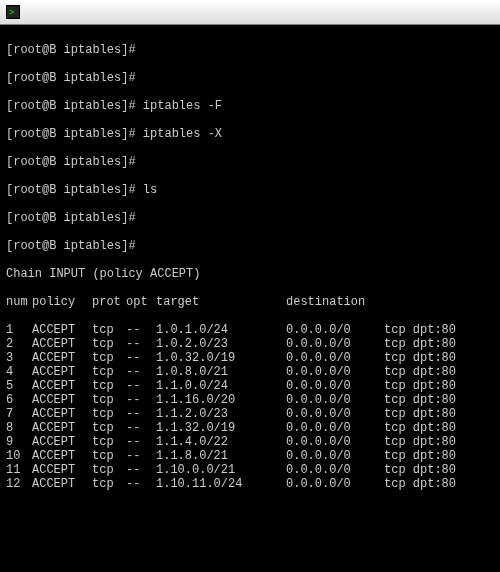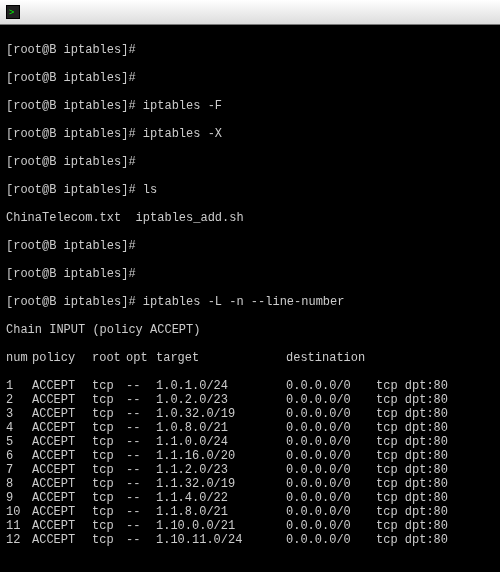--- a/index.html
+++ b/index.html
@@ -5,21 +5,21 @@
   html,body{margin:0;padding:0;background:#000;color:#ccc;font-family:Consolas,"Courier New",monospace;font-size:12px;line-height:14px;width:500px}
   .titlebar{background:linear-gradient(#fff,#dcdcdc);color:#333;height:20px;padding:2px 6px;border-bottom:1px solid #777;display:flex;align-items:center;font-family:Tahoma,sans-serif;font-size:12px}
   .titlebar .icon{width:14px;height:14px;margin-right:6px;display:inline-flex;align-items:center;justify-content:center}
   .term{padding:4px 6px 10px 6px;white-space:pre;overflow:hidden}
   .col-num{display:inline-block;width:26px}
   .col-target{display:inline-block;width:60px}
   .col-prot{display:inline-block;width:34px}
   .col-opt{display:inline-block;width:30px}
   .col-src{display:inline-block;width:130px}
   .col-dst{display:inline-block;width:90px}
-  .col-extra{display:inline-block;width:80px;}
+  .col-extra{display:inline-block;width:80px;text-align:right}
   .row{height:14px}
 </style>
 </head>
 <body>
 
 <div class="titlebar">
   <span class="icon">
     <svg width="14" height="14" viewBox="0 0 14 14">
         <rect x="0" y="0" width="14" height="14" fill="#000"></rect>
         <rect x="1" y="1" width="12" height="12" fill="#222"></rect>
@@ -28,20 +28,18 @@
   </span>
 </div>
 
 <div class="term">
 <div class="row"><span>[root@B iptables]#</span></div>
 <div class="row"><span>[root@B iptables]#</span></div>
 <div class="row"><span>[root@B iptables]#</span> <span>iptables -F</span></div>
 <div class="row"><span>[root@B iptables]#</span> <span>iptables -X</span></div>
 <div class="row"><span>[root@B iptables]#</span></div>
 <div class="row"><span>[root@B iptables]#</span> <span>ls</span></div>
-<div class="row"><span>ChinaTelecom.txt  iptables_add.sh</span></div>
 <div class="row"><span>[root@B iptables]#</span></div>
 <div class="row"><span>[root@B iptables]#</span></div>
-<div class="row"><span>[root@B iptables]#</span> <span>iptables -L -n --line-number</span></div>
 <div class="row"><span>Chain INPUT (policy ACCEPT)</span></div>
-<div class="row"><span class="col-num">num</span><span class="col-target">policy</span><span class="col-prot">root</span><span class="col-opt">opt</span><span class="col-src">target</span><span class="col-dst">destination</span></div>
+<div class="row"><span class="col-num">num</span><span class="col-target">policy</span><span class="col-prot">prot</span><span class="col-opt">opt</span><span class="col-src">target</span><span class="col-dst">destination</span></div>
 <div id="rules"><div class="row"><span class="col-num">1</span><span class="col-target">ACCEPT</span><span class="col-prot">tcp</span><span class="col-opt">--</span><span class="col-src">1.0.1.0/24</span><span class="col-dst">0.0.0.0/0</span><span class="col-extra">tcp dpt:80</span></div><div class="row"><span class="col-num">2</span><span class="col-target">ACCEPT</span><span class="col-prot">tcp</span><span class="col-opt">--</span><span class="col-src">1.0.2.0/23</span><span class="col-dst">0.0.0.0/0</span><span class="col-extra">tcp dpt:80</span></div><div class="row"><span class="col-num">3</span><span class="col-target">ACCEPT</span><span class="col-prot">tcp</span><span class="col-opt">--</span><span class="col-src">1.0.32.0/19</span><span class="col-dst">0.0.0.0/0</span><span class="col-extra">tcp dpt:80</span></div><div class="row"><span class="col-num">4</span><span class="col-target">ACCEPT</span><span class="col-prot">tcp</span><span class="col-opt">--</span><span class="col-src">1.0.8.0/21</span><span class="col-dst">0.0.0.0/0</span><span class="col-extra">tcp dpt:80</span></div><div class="row"><span class="col-num">5</span><span class="col-target">ACCEPT</span><span class="col-prot">tcp</span><span class="col-opt">--</span><span class="col-src">1.1.0.0/24</span><span class="col-dst">0.0.0.0/0</span><span class="col-extra">tcp dpt:80</span></div><div class="row"><span class="col-num">6</span><span class="col-target">ACCEPT</span><span class="col-prot">tcp</span><span class="col-opt">--</span><span class="col-src">1.1.16.0/20</span><span class="col-dst">0.0.0.0/0</span><span class="col-extra">tcp dpt:80</span></div><div class="row"><span class="col-num">7</span><span class="col-target">ACCEPT</span><span class="col-prot">tcp</span><span class="col-opt">--</span><span class="col-src">1.1.2.0/23</span><span class="col-dst">0.0.0.0/0</span><span class="col-extra">tcp dpt:80</span></div><div class="row"><span class="col-num">8</span><span class="col-target">ACCEPT</span><span class="col-prot">tcp</span><span class="col-opt">--</span><span class="col-src">1.1.32.0/19</span><span class="col-dst">0.0.0.0/0</span><span class="col-extra">tcp dpt:80</span></div><div class="row"><span class="col-num">9</span><span class="col-target">ACCEPT</span><span class="col-prot">tcp</span><span class="col-opt">--</span><span class="col-src">1.1.4.0/22</span><span class="col-dst">0.0.0.0/0</span><span class="col-extra">tcp dpt:80</span></div><div class="row"><span class="col-num">10</span><span class="col-target">ACCEPT</span><span class="col-prot">tcp</span><span class="col-opt">--</span><span class="col-src">1.1.8.0/21</span><span class="col-dst">0.0.0.0/0</span><span class="col-extra">tcp dpt:80</span></div><div class="row"><span class="col-num">11</span><span class="col-target">ACCEPT</span><span class="col-prot">tcp</span><span class="col-opt">--</span><span class="col-src">1.10.0.0/21</span><span class="col-dst">0.0.0.0/0</span><span class="col-extra">tcp dpt:80</span></div><div class="row"><span class="col-num">12</span><span class="col-target">ACCEPT</span><span class="col-prot">tcp</span><span class="col-opt">--</span><span class="col-src">1.10.11.0/24</span><span class="col-dst">0.0.0.0/0</span><span class="col-extra">tcp dpt:80</span></div></div>
 </div>
 
 </body></html>

